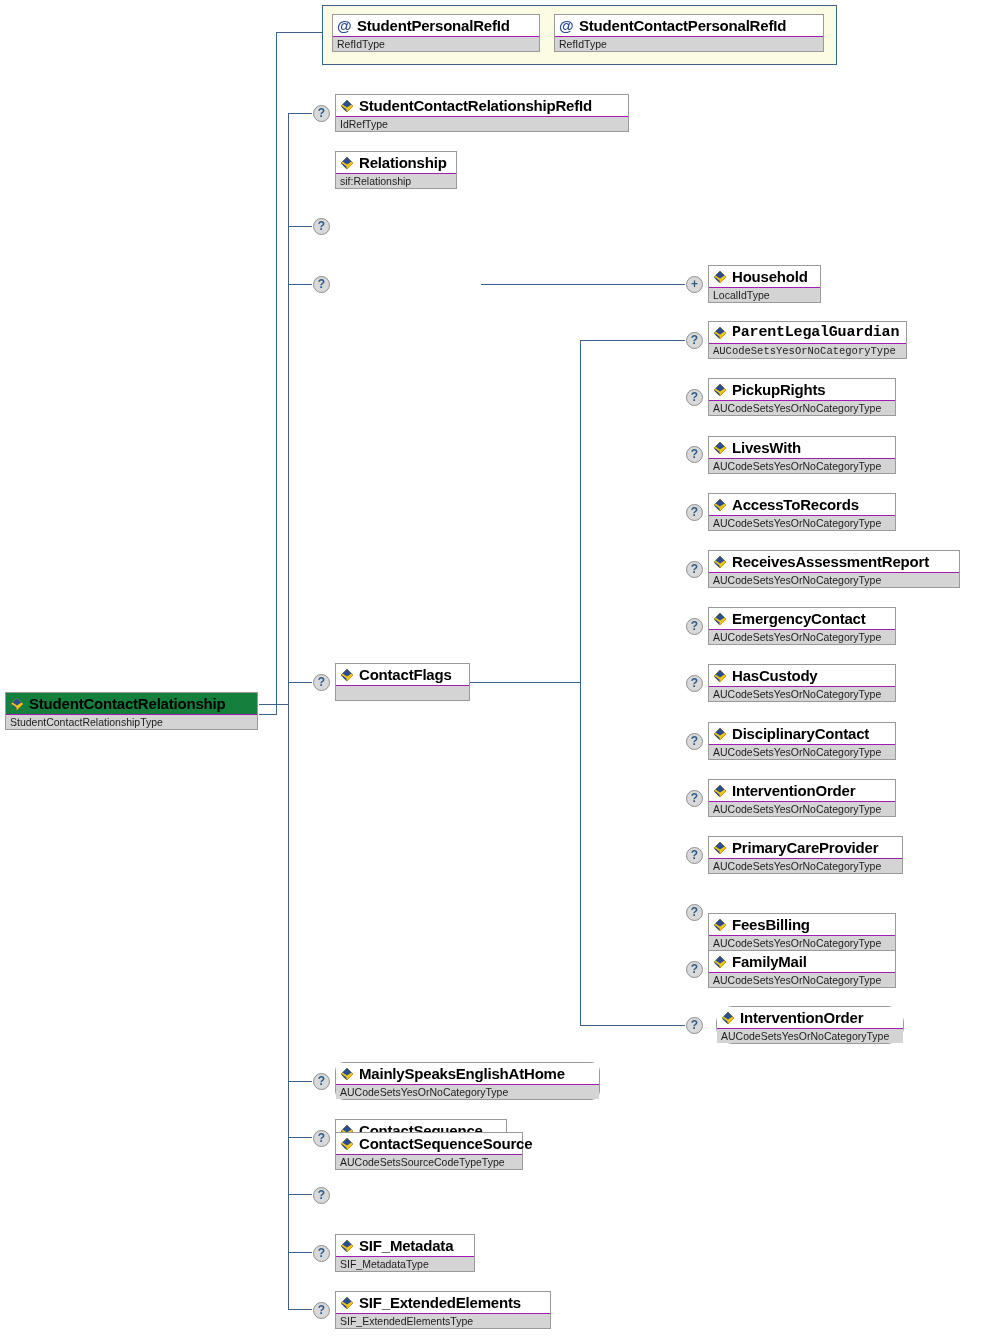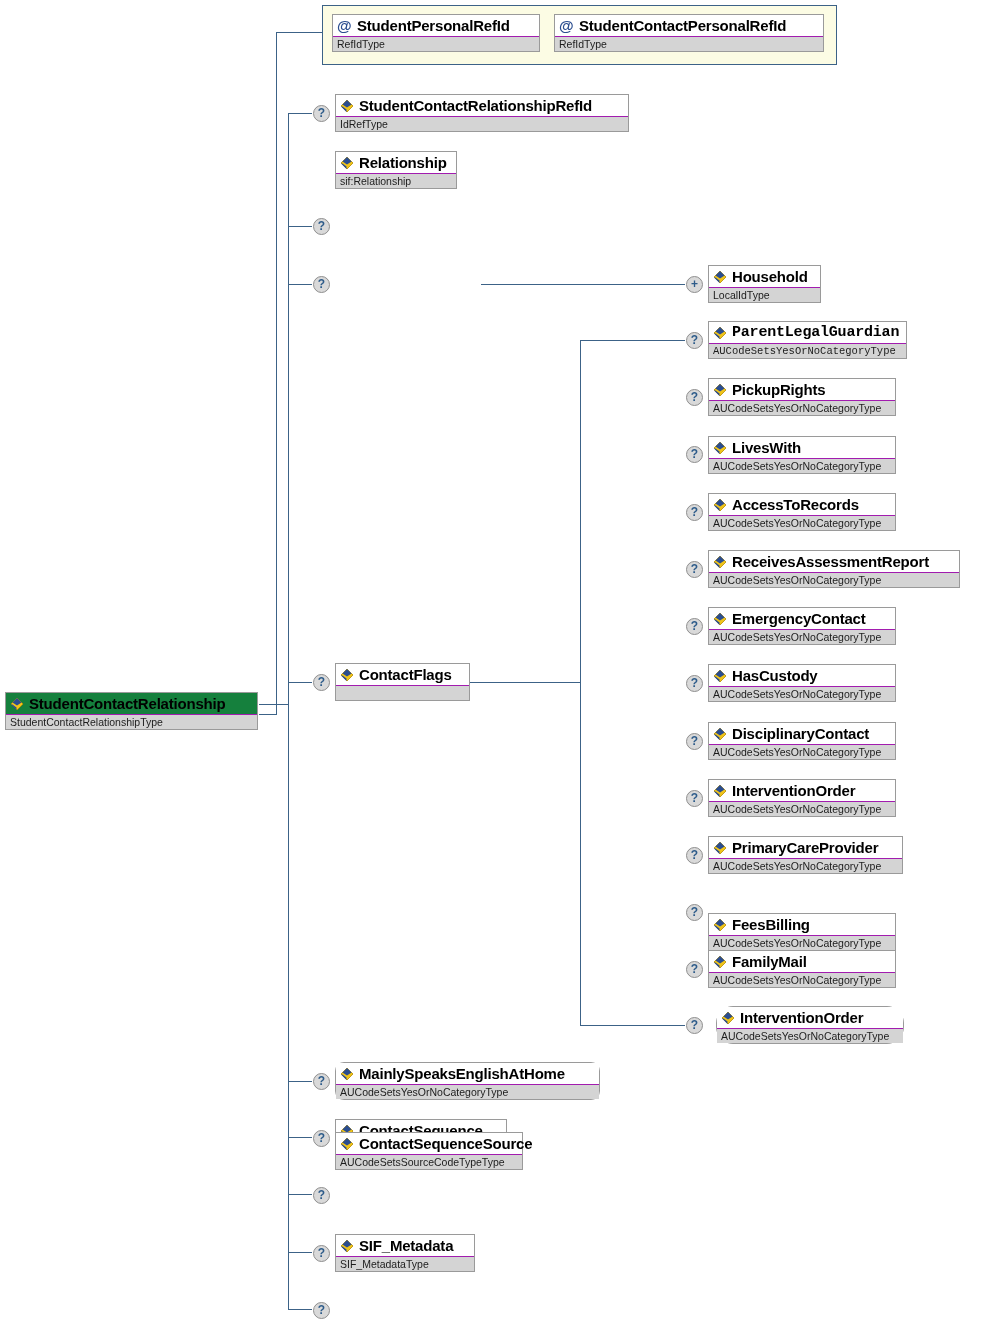--- a/index.html
+++ b/index.html
@@ -450,14 +450,25 @@
             <polygon points="7,1 13,7 7,13 1,7" fill="#f0c419" stroke="#b58b00" stroke-width="0.8"></polygon>
             <polygon points="7,1 11.5,5.5 7,8.5 2.5,5.5" fill="#2a4d8f"></polygon>
             <polygon points="2.5,7.5 6.5,10.5 6.5,13 1,7.5" fill="#2a4d8f"></polygon>
           </svg></span>
       <span class="label">SIF_Metadata</span>
     </div>
     <div class="type-row">SIF_MetadataType</div>
   </div>
 
   <div class="marker" style="left:313px; top:1302px;">?</div>
+  <div class="node" style="left:335px; top:1291px; width:216px;">
+    <div class="name-row">
+      <span class="el-icon"><svg width="14" height="14" viewBox="0 0 14 14">
+            <polygon points="7,1 13,7 7,13 1,7" fill="#f0c419" stroke="#b58b00" stroke-width="0.8"></polygon>
+            <polygon points="7,1 11.5,5.5 7,8.5 2.5,5.5" fill="#2a4d8f"></polygon>
+            <polygon points="2.5,7.5 6.5,10.5 6.5,13 1,7.5" fill="#2a4d8f"></polygon>
+          </svg></span>
+      <span class="label">SIF_ExtendedElements</span>
+    </div>
+    <div class="type-row">SIF_ExtendedElementsType</div>
+  </div>
 
 </div>
 
 </body></html>

